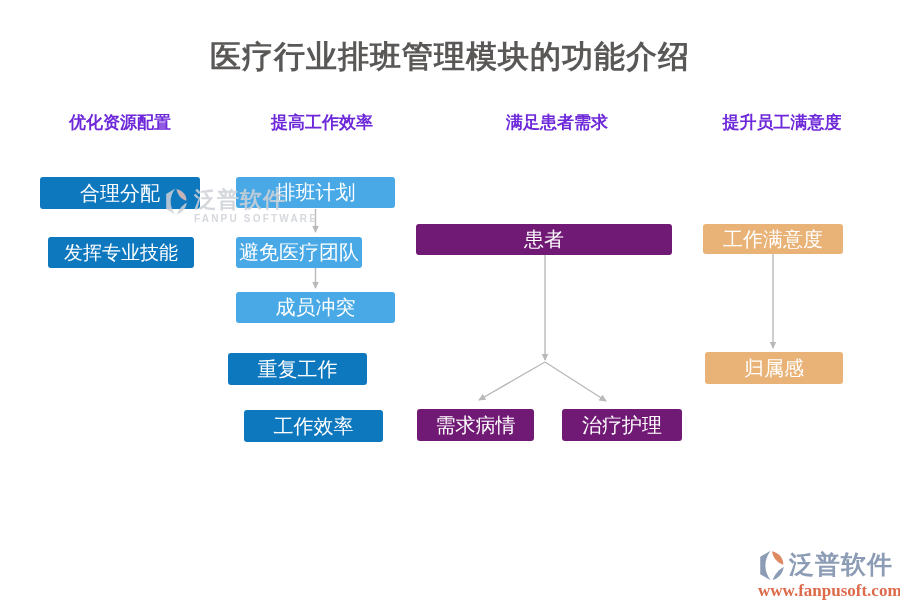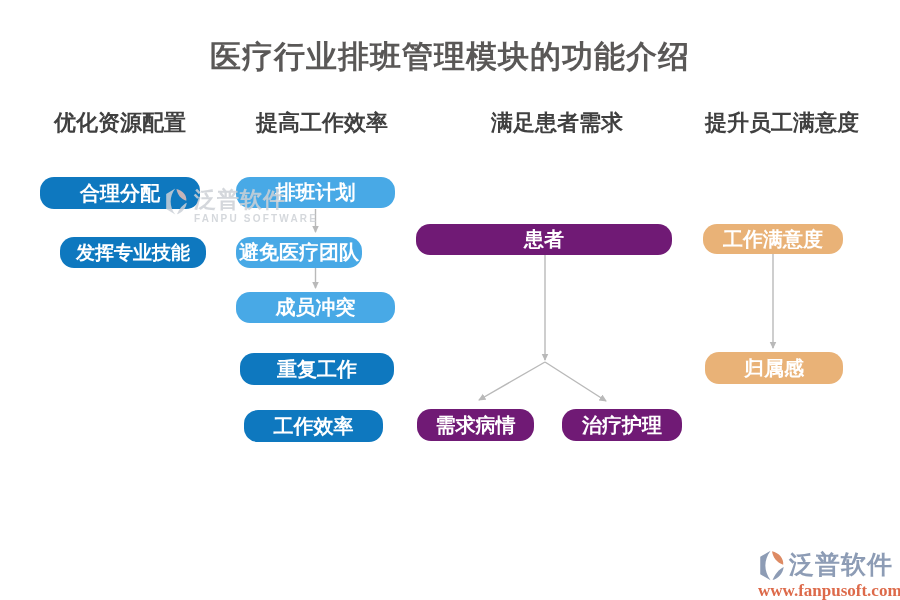--- a/index.html
+++ b/index.html
@@ -6,28 +6,28 @@
   .canvas{
     position:relative;width:900px;height:600px;background:#ffffff;overflow:hidden;
     font-family:"Liberation Serif","DejaVu Serif",serif;
   }
   .title{
     position:absolute;left:0;top:36px;width:900px;margin:0;
     text-align:center;font-size:31px;font-weight:700;color:#5a5857;letter-spacing:1px;
   }
   .col-header{
     position:absolute;top:110px;height:26px;line-height:26px;
-    text-align:center;font-size:22px;font-weight:700;color:#404040;
+    text-align:center;font-size:17px;font-weight:700;color:#6d28d9;
   }
   .hdr1{left:40px;width:160px;}
   .hdr2{left:242px;width:160px;}
   .hdr3{left:477px;width:160px;}
   .hdr4{left:702px;width:160px;}
   .box{
-    position:absolute;border-radius:14px;color:#ffffff;font-weight:700;
+    position:absolute;border-radius:3px;color:#ffffff;font-weight:400;
     font-size:20px;display:flex;align-items:center;justify-content:center;
     white-space:nowrap;
   }
   .dark-blue{background:#0e78bf;}
   .light-blue{background:#48a9e6;}
   .teal{background:#701a75;}
   .orange{background:#e9b277;}
   .connectors{position:absolute;left:0;top:0;width:900px;height:600px;pointer-events:none;}
   
   .watermark{
@@ -64,26 +64,26 @@
     </defs>
     <line x1="315.5" y1="209" x2="315.5" y2="232" stroke="#b9b9b9" stroke-width="1.4" marker-end="url(#arr)"></line>
     <line x1="315.5" y1="268" x2="315.5" y2="288" stroke="#b9b9b9" stroke-width="1.4" marker-end="url(#arr)"></line>
     <line x1="545" y1="255" x2="545" y2="360" stroke="#b9b9b9" stroke-width="1.4" marker-end="url(#arr)"></line>
     <line x1="545" y1="362" x2="479" y2="400" stroke="#b9b9b9" stroke-width="1.4" marker-end="url(#arr)"></line>
     <line x1="545" y1="362" x2="606" y2="401" stroke="#b9b9b9" stroke-width="1.4" marker-end="url(#arr)"></line>
     <line x1="773" y1="254" x2="773" y2="348" stroke="#b9b9b9" stroke-width="1.4" marker-end="url(#arr)"></line>
   </svg>
 
   <div class="box dark-blue" style="left:40px;top:177px;width:160px;height:32px;">合理分配</div>
-  <div class="box dark-blue" style="left:60px;top:237px;width:146px;height:31px;font-size:19px;">发挥专业技能</div>
+  <div class="box dark-blue" style="left:48px;top:237px;width:146px;height:31px;font-size:19px;">发挥专业技能</div>
 
   <div class="box light-blue" style="left:236px;top:177px;width:159px;height:31px;">排班计划</div>
   <div class="box light-blue" style="left:236px;top:237px;width:126px;height:31px;">避免医疗团队</div>
   <div class="box light-blue" style="left:236px;top:292px;width:159px;height:31px;">成员冲突</div>
-  <div class="box dark-blue" style="left:240px;top:353px;width:154px;height:32px;">重复工作</div>
+  <div class="box dark-blue" style="left:228px;top:353px;width:139px;height:32px;">重复工作</div>
   <div class="box dark-blue" style="left:244px;top:410px;width:139px;height:32px;">工作效率</div>
 
   <div class="box teal" style="left:416px;top:224px;width:256px;height:31px;">患者</div>
   <div class="box teal" style="left:417px;top:409px;width:117px;height:32px;">需求病情</div>
   <div class="box teal" style="left:562px;top:409px;width:120px;height:32px;">治疗护理</div>
 
   <div class="box orange" style="left:703px;top:224px;width:140px;height:30px;">工作满意度</div>
   <div class="box orange" style="left:705px;top:352px;width:138px;height:32px;">归属感</div>
 
   <div class="watermark">

